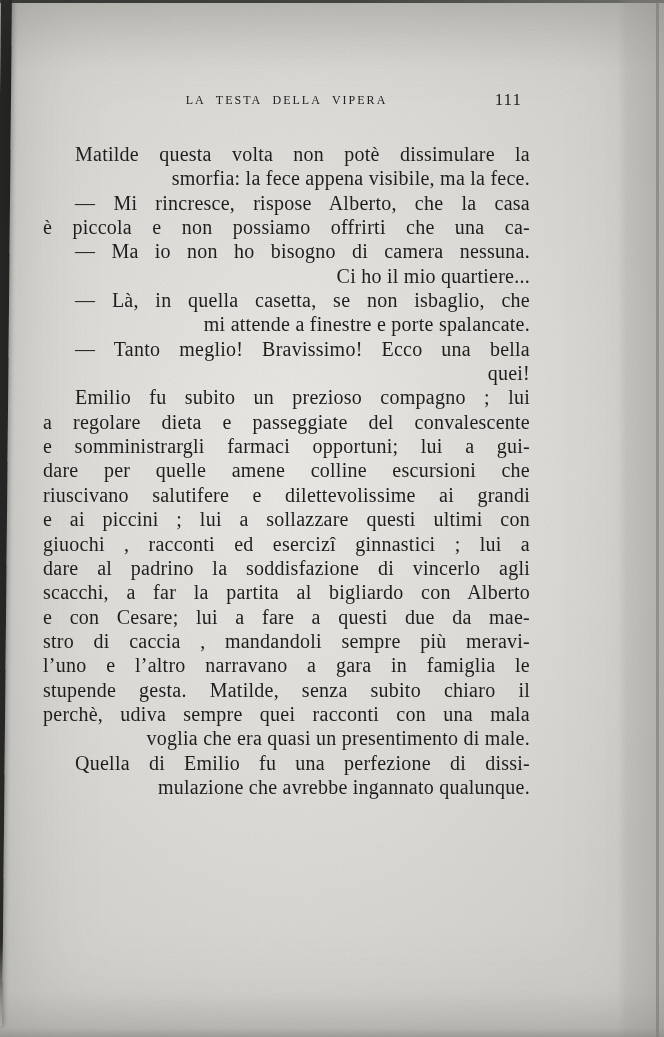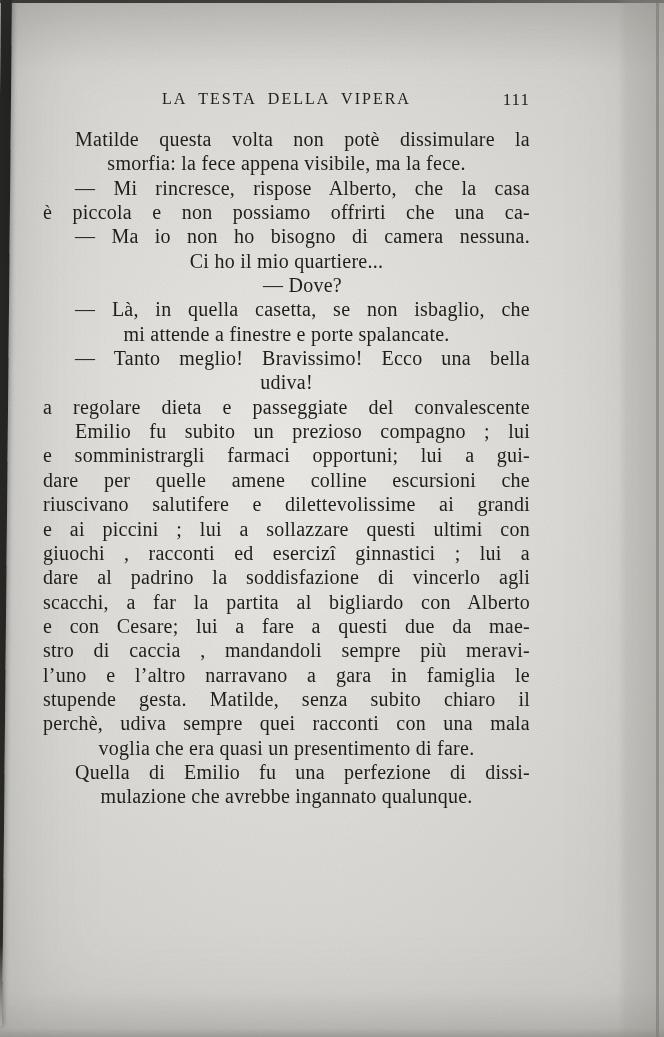--- a/index.html
+++ b/index.html
@@ -44,32 +44,32 @@
   }
   .textblock {
     position: absolute; left: 43px; top: 90px; width: 487px;
     color: #1f1e1c;
   }
   .running-header {
     position: relative; height: 26px;
     text-align: center;
   }
   .running-title {
-    font-size: 16px; letter-spacing: 2px; word-spacing: 6px;
+    font-size: 12px; letter-spacing: 2px; word-spacing: 6px;
     color: #22211f;
   }
   .running-pagenum {
-    position: absolute; right: 0; top: 0;
+    position: absolute; right: 8px; top: 0;
     font-size: 17px; letter-spacing: 1px; color: #22211f;
   }
-  .lines { margin-top: 11px; }
+  .lines { margin-top: 26px; }
   .line {
     height: 24.35px; line-height: 24.35px;
     font-size: 20px; letter-spacing: 0.25px;
-    text-align: center; white-space: normal;
+    text-align: right; white-space: normal;
   }
   .line.just { text-align: justify; text-align-last: justify; }
   .line.indent { padding-left: 32px; }
 </style>
 </head>
 <body>
 
 <div class="page">
 
   <svg class="grain" width="664" height="1037" aria-hidden="true">
@@ -92,38 +92,37 @@
       <span class="running-title">LA TESTA DELLA VIPERA</span>
       <span class="running-pagenum">111</span>
     </div>
     <div class="lines">
         <div class="line indent just">Matilde questa volta non potè dissimulare la</div>
         <div class="line">smorfia: la fece appena visibile, ma la fece.</div>
         <div class="line indent just">— Mi rincresce, rispose Alberto, che la casa</div>
         <div class="line just">è piccola e non possiamo offrirti che una ca-</div>
         <div class="line indent just">— Ma io non ho bisogno di camera nessuna.</div>
         <div class="line">Ci ho il mio quartiere...</div>
-        <div class="line indent">— Dove?</div>
         <div class="line indent just">— Là, in quella casetta, se non isbaglio, che</div>
         <div class="line">mi attende a finestre e porte spalancate.</div>
         <div class="line indent just">— Tanto meglio! Bravissimo! Ecco una bella</div>
-        <div class="line">udiva!</div>
+        <div class="line">quei!</div>
+        <div class="line indent just">Emilio fu subito un prezioso compagno ; lui</div>
         <div class="line just">a regolare dieta e passeggiate del convalescente</div>
-        <div class="line indent just">Emilio fu subito un prezioso compagno ; lui</div>
         <div class="line just">e somministrargli farmaci opportuni; lui a gui-</div>
         <div class="line just">dare per quelle amene colline escursioni che</div>
         <div class="line just">riuscivano salutifere e dilettevolissime ai grandi</div>
         <div class="line just">e ai piccini ; lui a sollazzare questi ultimi con</div>
         <div class="line just">giuochi , racconti ed esercizî ginnastici ; lui a</div>
         <div class="line just">dare al padrino la soddisfazione di vincerlo agli</div>
         <div class="line just">scacchi, a far la partita al bigliardo con Alberto</div>
         <div class="line just">e con Cesare; lui a fare a questi due da mae-</div>
         <div class="line just">stro di caccia , mandandoli sempre più meravi-</div>
         <div class="line just">l’uno e l’altro narravano a gara in famiglia le</div>
         <div class="line just">stupende gesta. Matilde, senza subito chiaro il</div>
         <div class="line just">perchè, udiva sempre quei racconti con una mala</div>
-        <div class="line">voglia che era quasi un presentimento di fare.</div>
+        <div class="line">voglia che era quasi un presentimento di male.</div>
         <div class="line indent just">Quella di Emilio fu una perfezione di dissi-</div>
         <div class="line">mulazione che avrebbe ingannato qualunque.</div>
       </div>
   </div>
 
 </div>
 
 </body></html>

